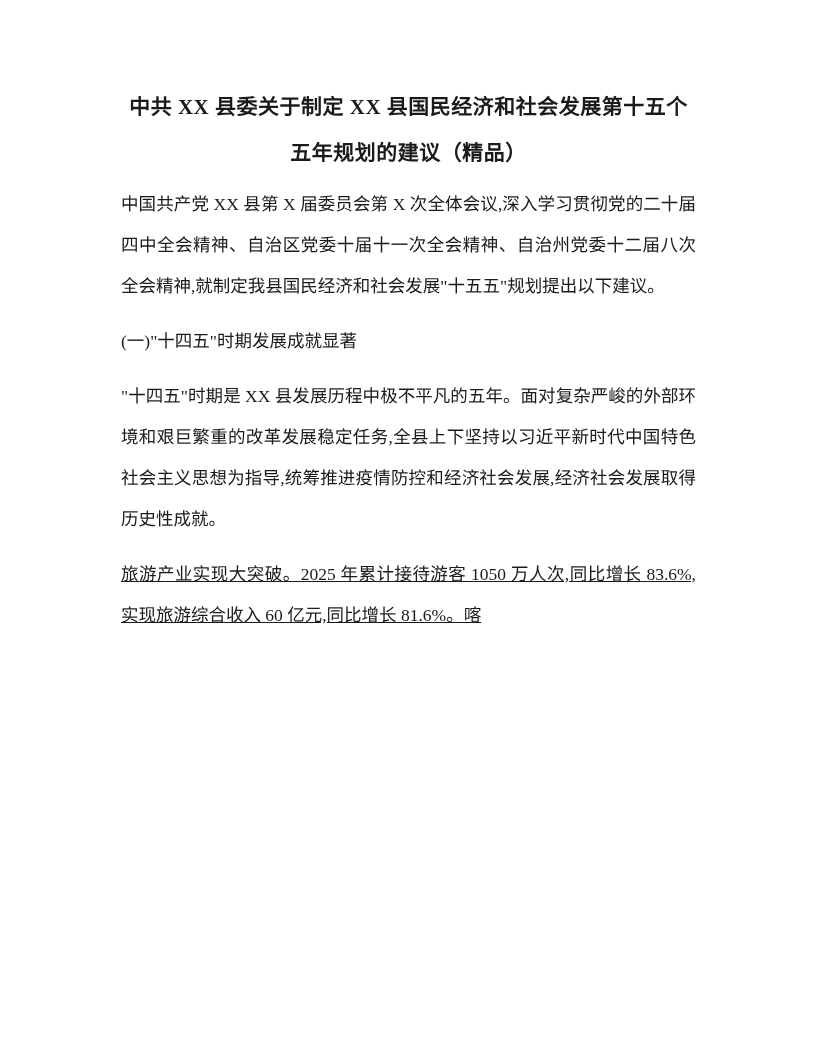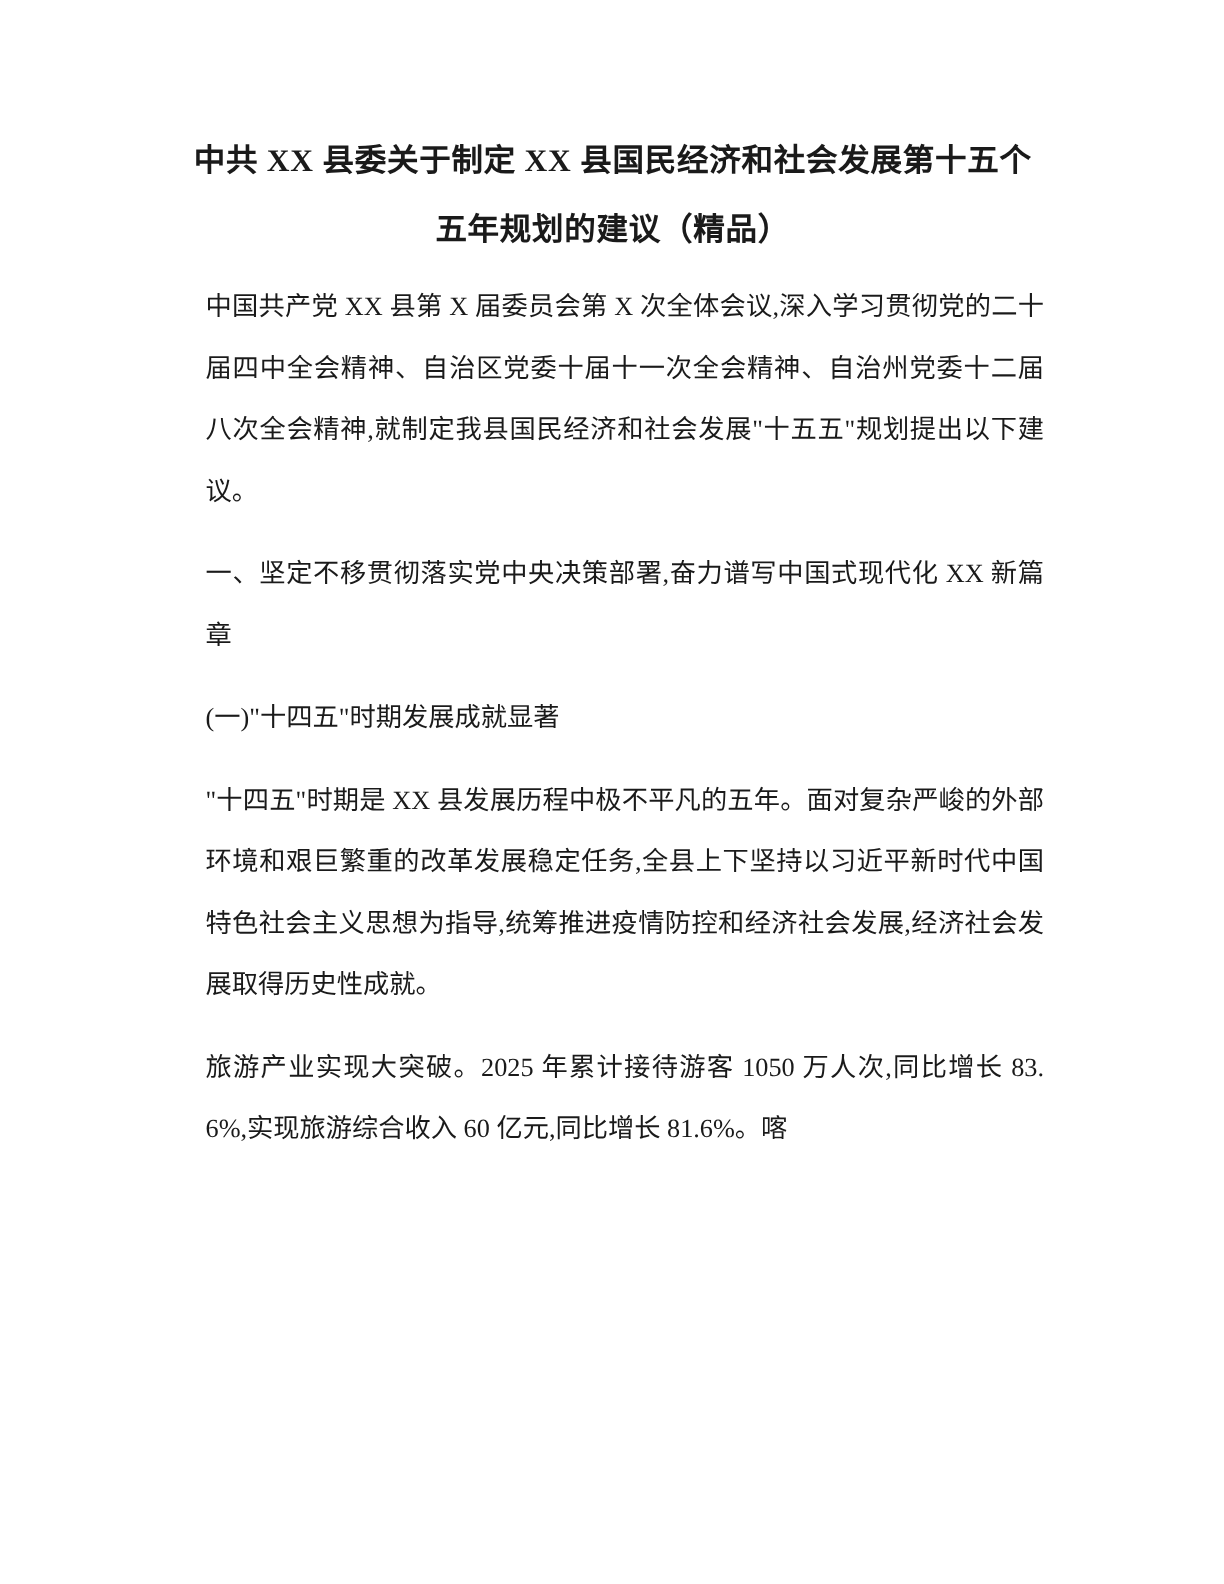--- a/index.html
+++ b/index.html
@@ -25,36 +25,36 @@
     line-height: 46px;
     text-align: center;
     margin: 0 0 8px 0;
     letter-spacing: 0.5px;
   }
   .para {
     font-size: 17.5px;
     line-height: 41px;
     text-align: justify;
     text-justify: inter-ideograph;
-    margin: 0 0 14px 16px;
+    margin: 0 0 14px 0;
     word-break: break-all;
   }
   .para:last-child {
     margin-bottom: 0;
+    text-decoration: underline;
   }
 </style>
 </head>
 <body>
 
 <div class="page">
   <h1 class="doc-title">中共 XX 县委关于制定 XX 县国民经济和社会发展第十五个五年规划的建议（精品）</h1>
 
   <p class="para">中国共产党 XX 县第 X 届委员会第 X 次全体会议,深入学习贯彻党的二十届四中全会精神、自治区党委十届十一次全会精神、自治州党委十二届八次全会精神,就制定我县国民经济和社会发展"十五五"规划提出以下建议。</p>
 
-  <p class="para">一、坚定不移贯彻落实党中央决策部署,奋力谱写中国式现代化 XX 新篇章</p>
 
   <p class="para">(一)"十四五"时期发展成就显著</p>
 
   <p class="para">"十四五"时期是 XX 县发展历程中极不平凡的五年。面对复杂严峻的外部环境和艰巨繁重的改革发展稳定任务,全县上下坚持以习近平新时代中国特色社会主义思想为指导,统筹推进疫情防控和经济社会发展,经济社会发展取得历史性成就。</p>
 
 
   <p class="para">旅游产业实现大突破。2025 年累计接待游客 1050 万人次,同比增长 83.6%,实现旅游综合收入 60 亿元,同比增长 81.6%。喀</p>
 </div>
 
 </body></html>

